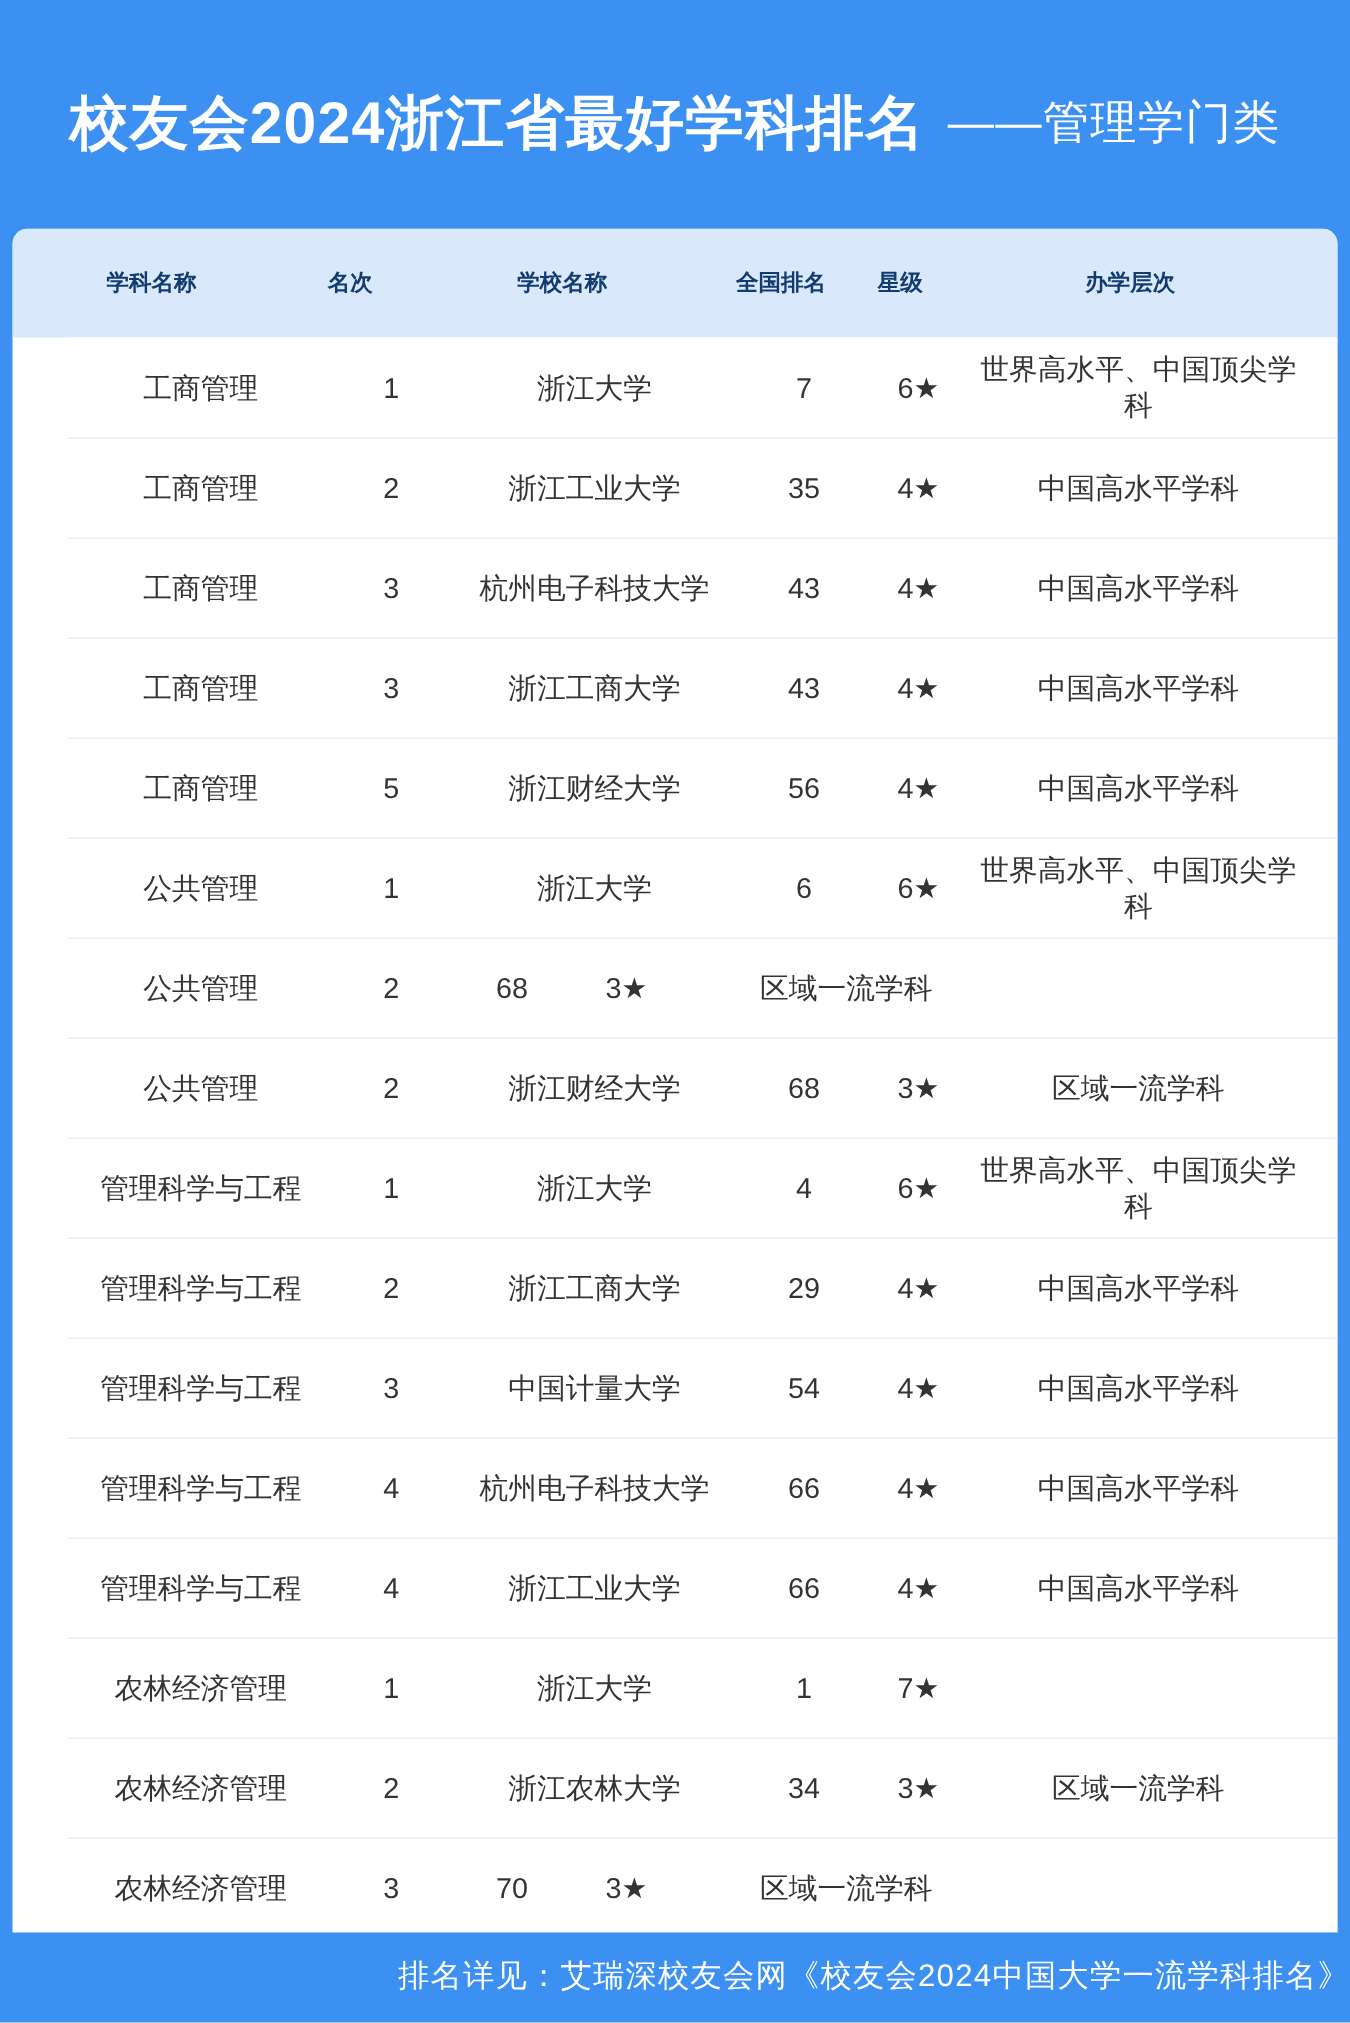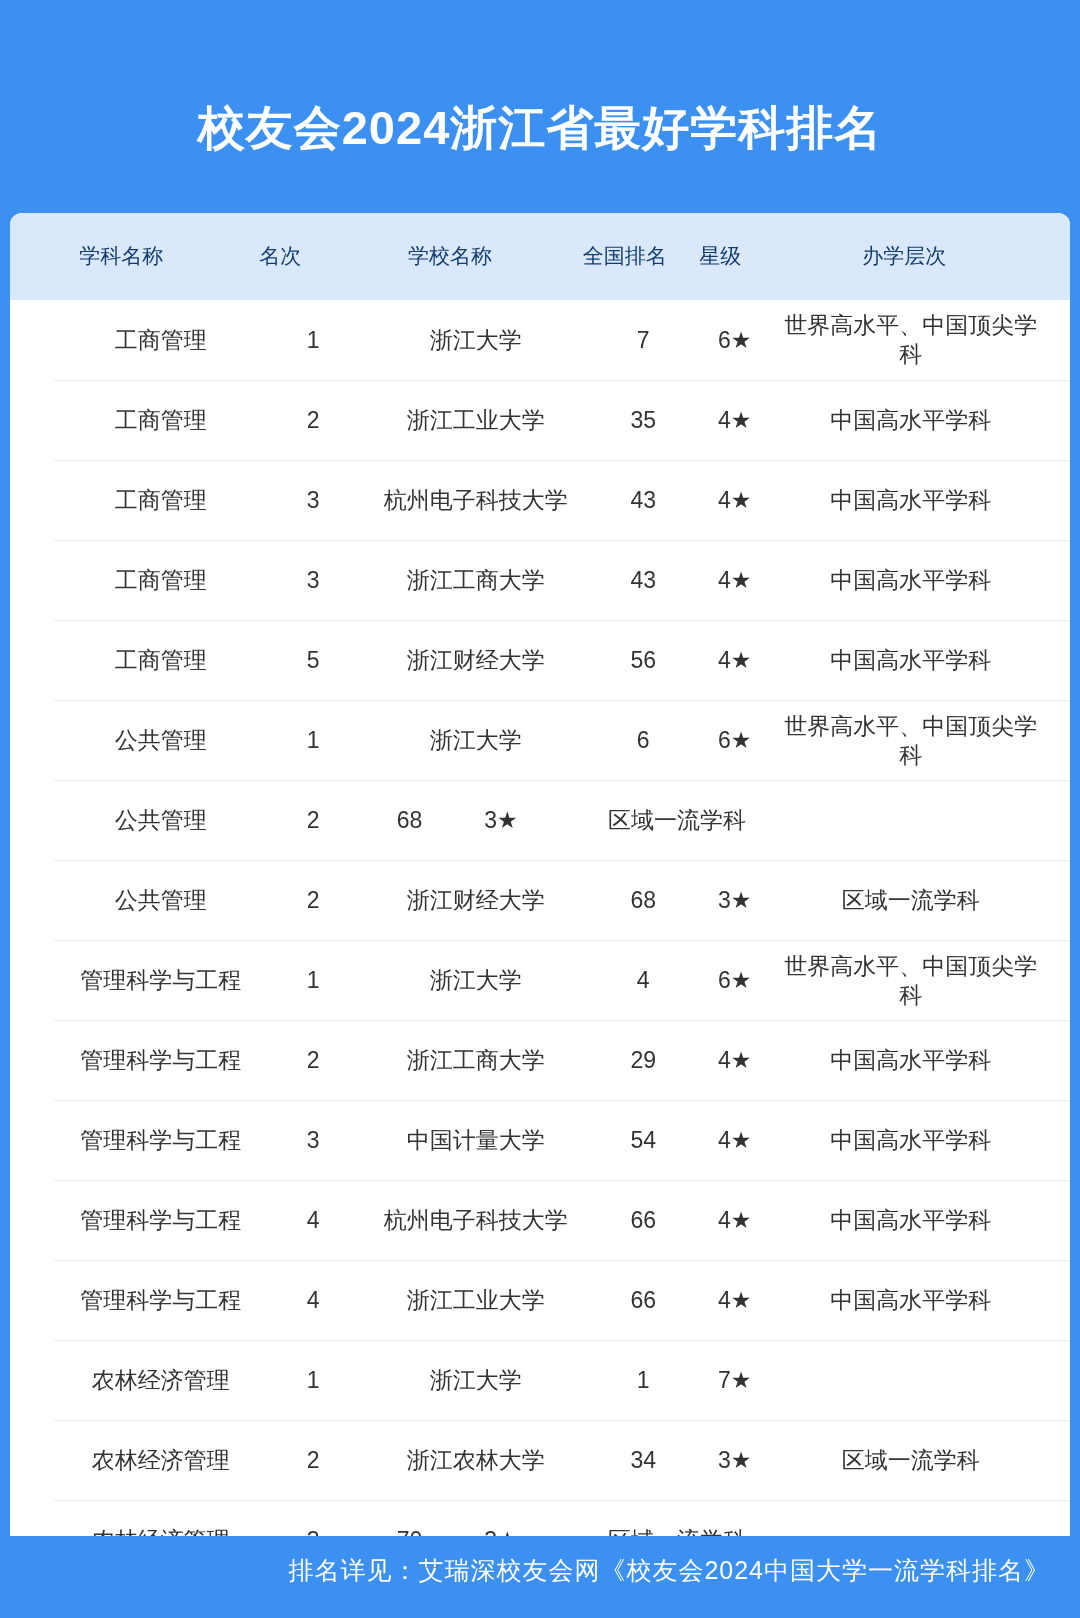--- a/index.html
+++ b/index.html
@@ -20,21 +20,20 @@
   
   .hero{
     height:183px;
     display:flex;
     flex-direction:row;
     align-items:center;
     justify-content:center;
     gap:18px;
     color:#ffffff;
     padding-top:13px;
-    margin-top:30px;
   }
   .hero h1{
     font-size:47px;
     font-weight:bold;
     letter-spacing:1px;
   }
   .hero h2{
     font-size:37px;
     font-weight:normal;
     letter-spacing:1px;
@@ -48,22 +47,22 @@
     overflow:hidden;
   }
   .thead{
     display:flex;
     align-items:center;
     height:87px;
     background:var(--header-row-bg);
   }
   .thead .cell{
     color:var(--header-text);
-    font-weight:normal;
-    font-size:21px;
+    font-weight:bold;
+    font-size:18px;
   }
   .trow{
     display:flex;
     align-items:center;
     height:80px;
     background:var(--white);
     margin-left:44px;
   }
   .trow + .trow{
     border-top:1px solid var(--divider);
@@ -81,40 +80,40 @@
   }
   .c0{width:21%;}
   .c1{width:9%;}
   .c2{width:23%;}
   .c3{width:10%;}
   .c4{width:8%;}
   .c5{width:29%;padding-right:24px;}
   
   .footer{
     position:absolute;
-    left:0;bottom:14px;
+    left:0;bottom:4px;
     width:1080px;
     height:68px;
     background:var(--blue);
     display:flex;
     align-items:center;
     justify-content:flex-end;
-    padding-right:30px;
   }
   .footer .note{
     color:#ffffff;
     font-size:25px;
     letter-spacing:1px;
   }
 </style>
 </head>
 <body>
 
 <div class="hero">
   <h1>校友会2024浙江省最好学科排名</h1>
+  <h2>——管理学门类</h2>
 </div>
 
 <div class="table-wrap">
   <div class="thead">
     <div class="cell c0">学科名称</div>
     <div class="cell c1">名次</div>
     <div class="cell c2">学校名称</div>
     <div class="cell c3">全国排名</div>
     <div class="cell c4">星级</div>
     <div class="cell c5">办学层次</div>

